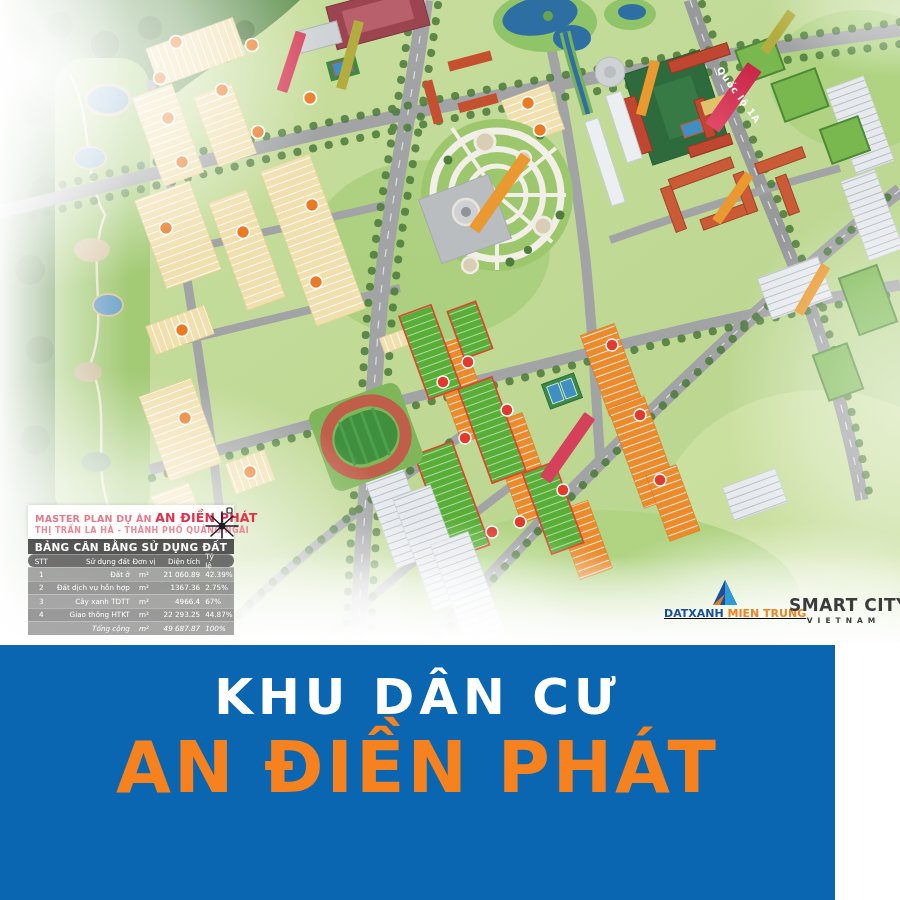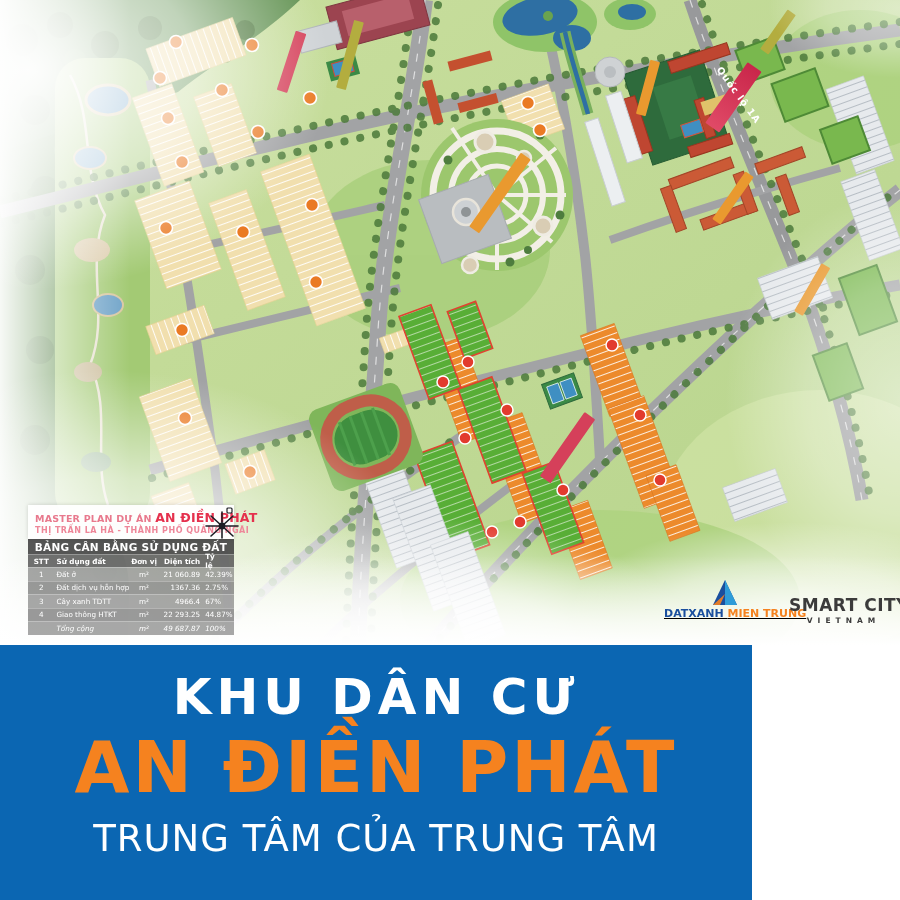--- a/index.html
+++ b/index.html
@@ -11,41 +11,41 @@
   .overlay-card{position:absolute;left:28px;top:505px;width:206px;font-family:"DejaVu Sans","Liberation Sans",sans-serif;}
   .card-head{position:relative;background:rgba(255,255,255,.93);padding:5px 30px 4px 7px;box-shadow:0 0 4px rgba(0,0,0,.15);}
   .card-line1{font-size:9.5px;font-weight:bold;color:#e8798d;letter-spacing:.2px;white-space:nowrap;}
   .card-line1 .hl{font-size:12.5px;color:#e5314d;}
   .card-line2{font-size:8px;font-weight:bold;color:#ee8799;letter-spacing:.5px;margin-top:1px;white-space:nowrap;}
   .card-star{position:absolute;right:-6px;top:1px;width:36px;height:34px;}
   .tbl-title{background:rgba(68,68,68,.9);color:#fff;font-weight:bold;font-size:10.5px;
              text-align:center;letter-spacing:.3px;padding:2px 0 1px;white-space:nowrap;}
   .tbl{color:#fff;}
   .trow{display:flex;align-items:center;background:rgba(105,105,105,.58);border-top:1px solid rgba(255,255,255,.28);height:12.5px;font-size:7.2px;}
-  .trow.thead{background:rgba(82,82,82,.82);font-weight:bold;height:12px;}
+  .trow.thead{background:rgba(82,82,82,.82);font-weight:normal;height:12px;border-radius:6px;}
   .trow:nth-child(odd):not(.thead){background:rgba(92,92,92,.62);}
   .trow.total{font-style:italic;}
   .c0{width:13%;text-align:center;}
-  .c1{width:36%;text-align:left;padding-left:2px;}
+  .c1{width:36%;text-align:right;padding-left:2px;}
   .c2{width:14%;text-align:center;}
   .c3{width:23%;text-align:right;padding-right:5px;box-sizing:border-box;}
   .c4{width:14%;text-align:right;padding-right:23px;box-sizing:border-box;}
 
   
   .logo-dxmt{position:absolute;left:664px;top:580px;width:122px;text-align:center;text-decoration:underline;}
   .logo-dxmt .tri{display:block;margin:0 auto 2px;}
   .logo-dxmt .txt{font-size:11px;font-weight:bold;letter-spacing:0;white-space:nowrap;}
   .logo-dxmt .p1{color:#1a4f9e;}
   .logo-dxmt .p2{color:#f5821f;}
   .logo-smart{position:absolute;left:789px;top:595px;width:104px;text-align:center;color:#3b3b3b;}
   .logo-smart .l1{font-size:17px;font-weight:bold;letter-spacing:.5px;white-space:nowrap;}
   .logo-smart .l2{font-size:7.5px;font-weight:bold;letter-spacing:5px;margin-top:1px;white-space:nowrap;padding-left:5px;}
 
   
-  .banner{position:absolute;left:0;top:645px;width:752px;height:255px;background:#0b66b2;
+  .banner{position:absolute;left:0;top:645px;width:835px;height:255px;background:#0b66b2;
           text-align:center;color:#fff;overflow:hidden;}
   .bn1{margin-top:25px;font-size:50px;line-height:1.1;font-weight:bold;letter-spacing:5px;}
   .bn2{margin-top:2px;font-size:71px;line-height:1.15;font-weight:bold;letter-spacing:3px;color:#f5821f;}
   .bn3{margin-top:10px;font-size:37px;line-height:1.1;font-weight:normal;letter-spacing:1px;}
 </style>
 </head>
 <body>
 
 <div class="stage">
 
@@ -458,16 +458,15 @@
     <div class="txt"><span class="p1">DATXANH </span><span class="p2">MIEN TRUNG</span></div>
   </div>
   <div class="logo-smart">
     <div class="l1">SMART CITY</div>
     <div class="l2">VIETNAM</div>
   </div>
 
   <div class="banner">
     <div class="bn1">KHU DÂN CƯ</div>
     <div class="bn2">AN ĐIỀN PHÁT</div>
-    <div class="bn3">TRUNG TÂM CỦA TRUNG TÂM</div>
   </div>
 
 </div>
 
 </body></html>

